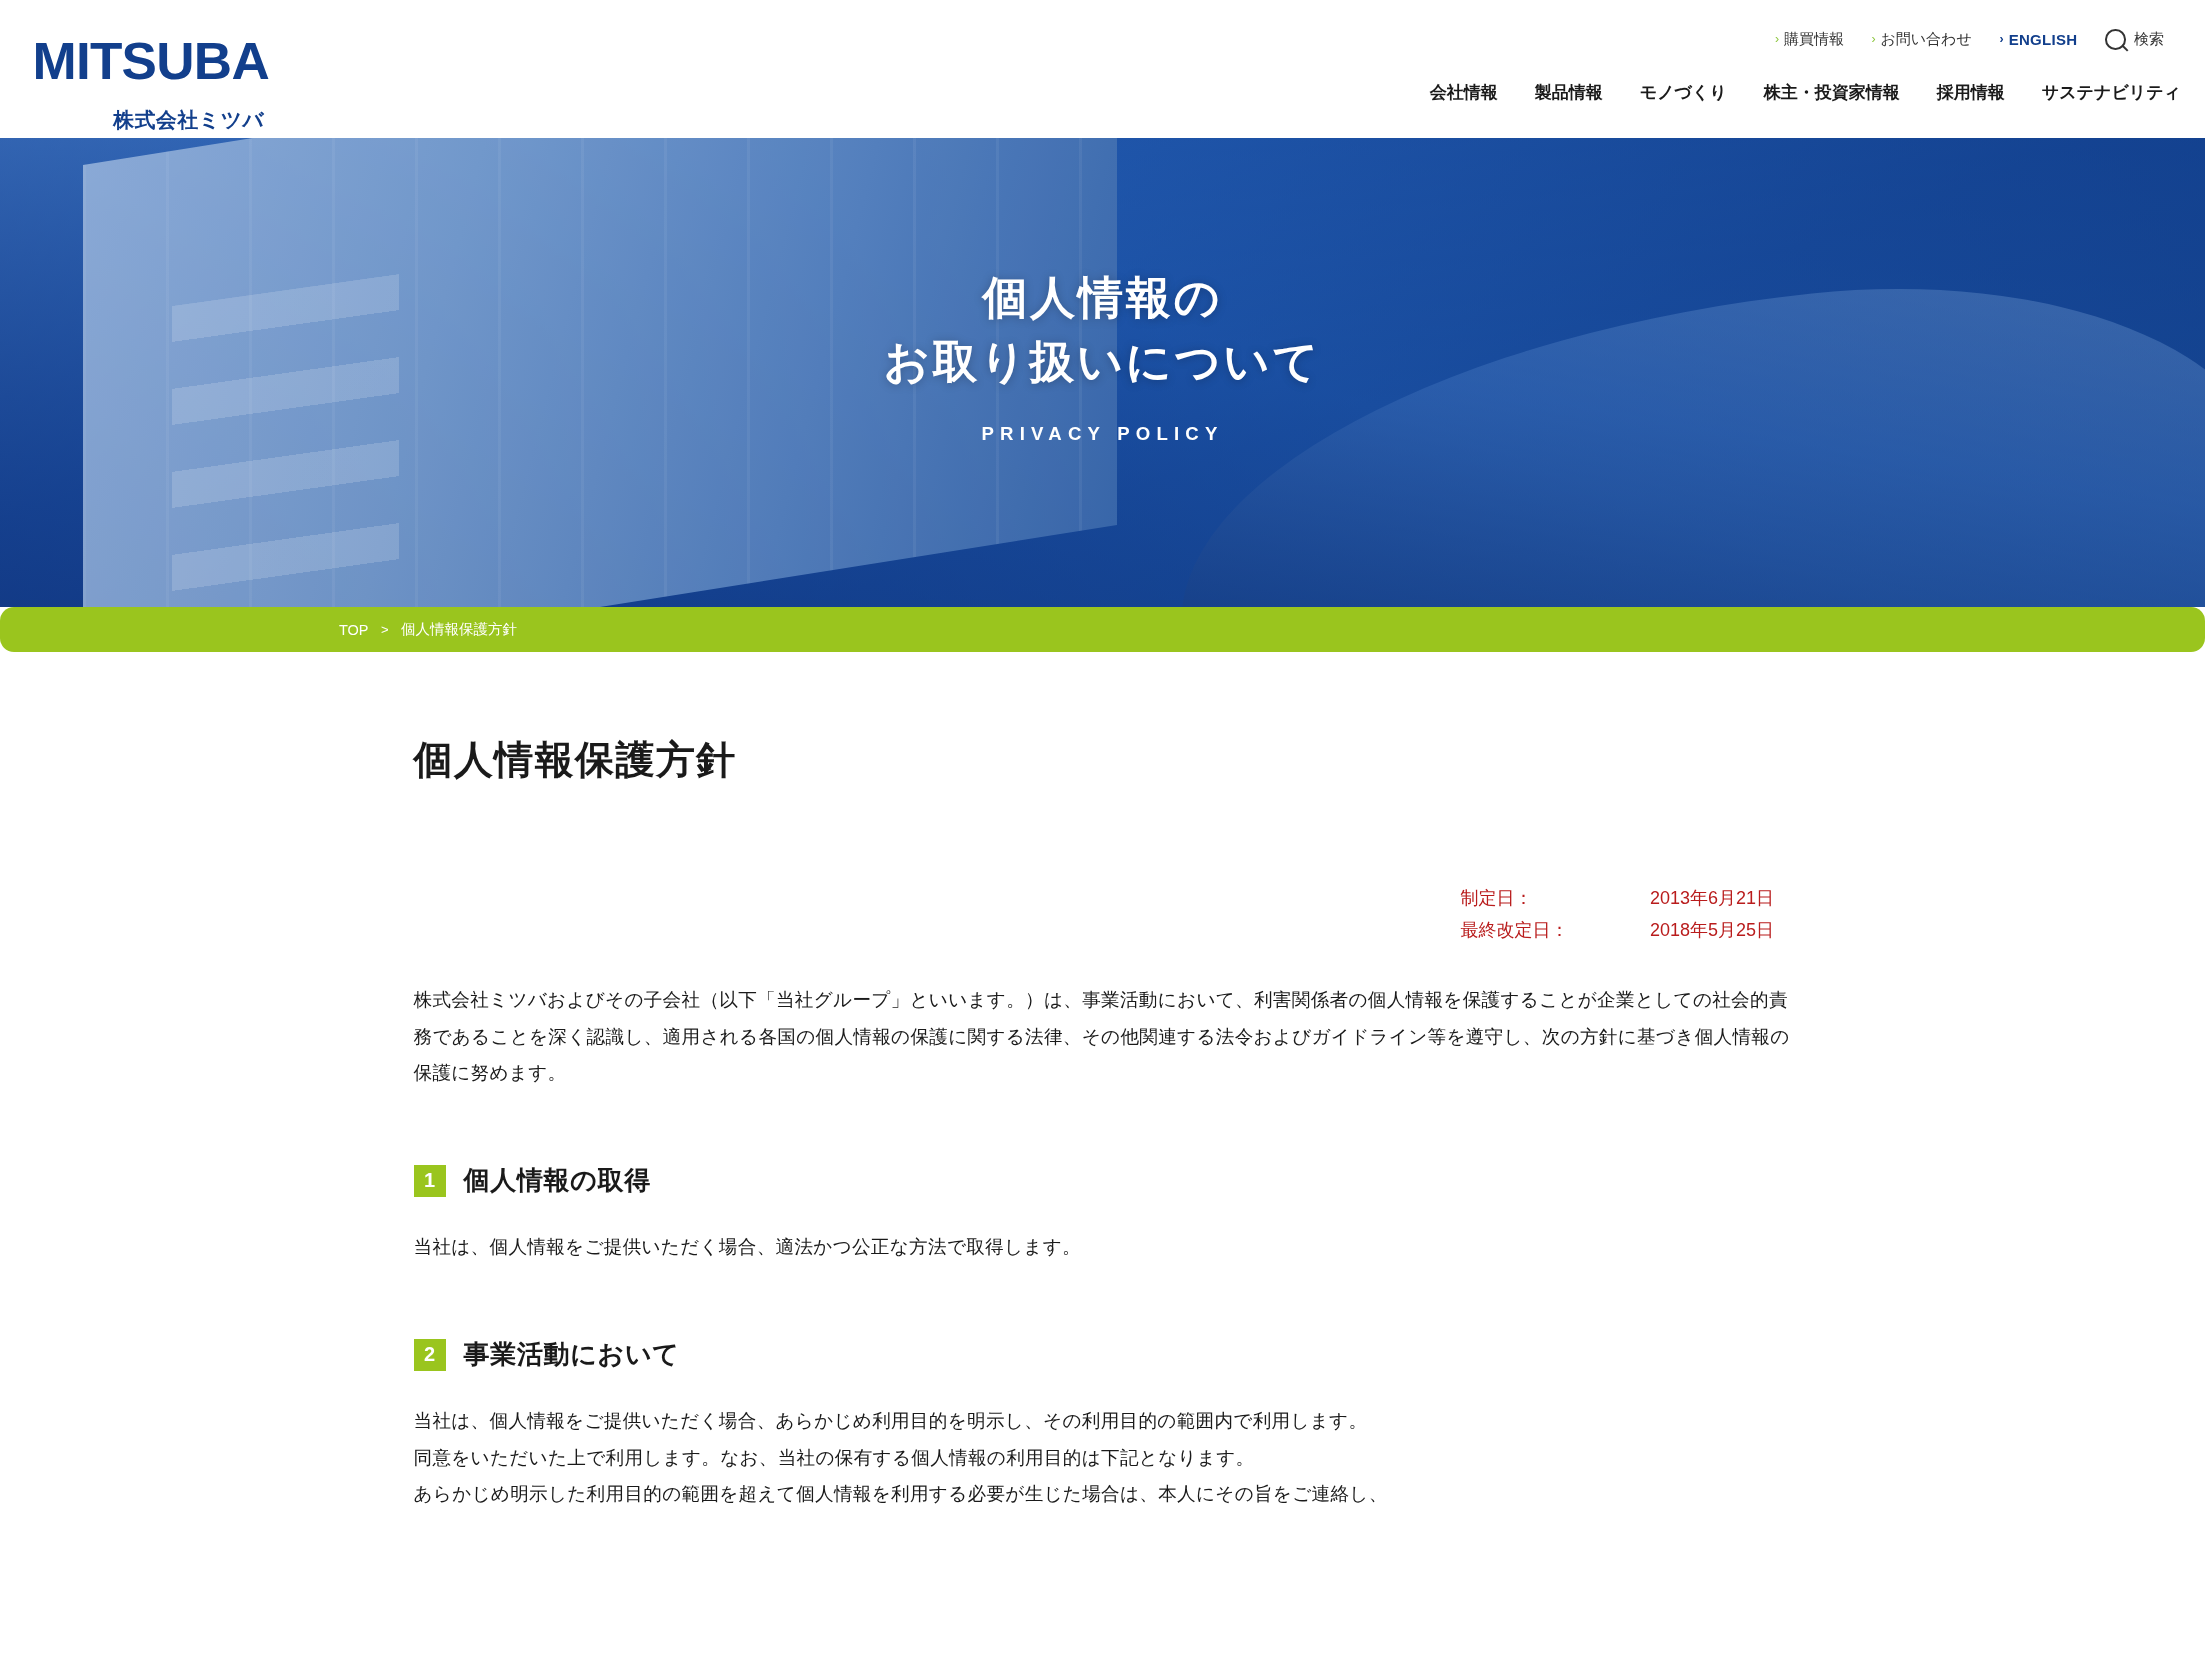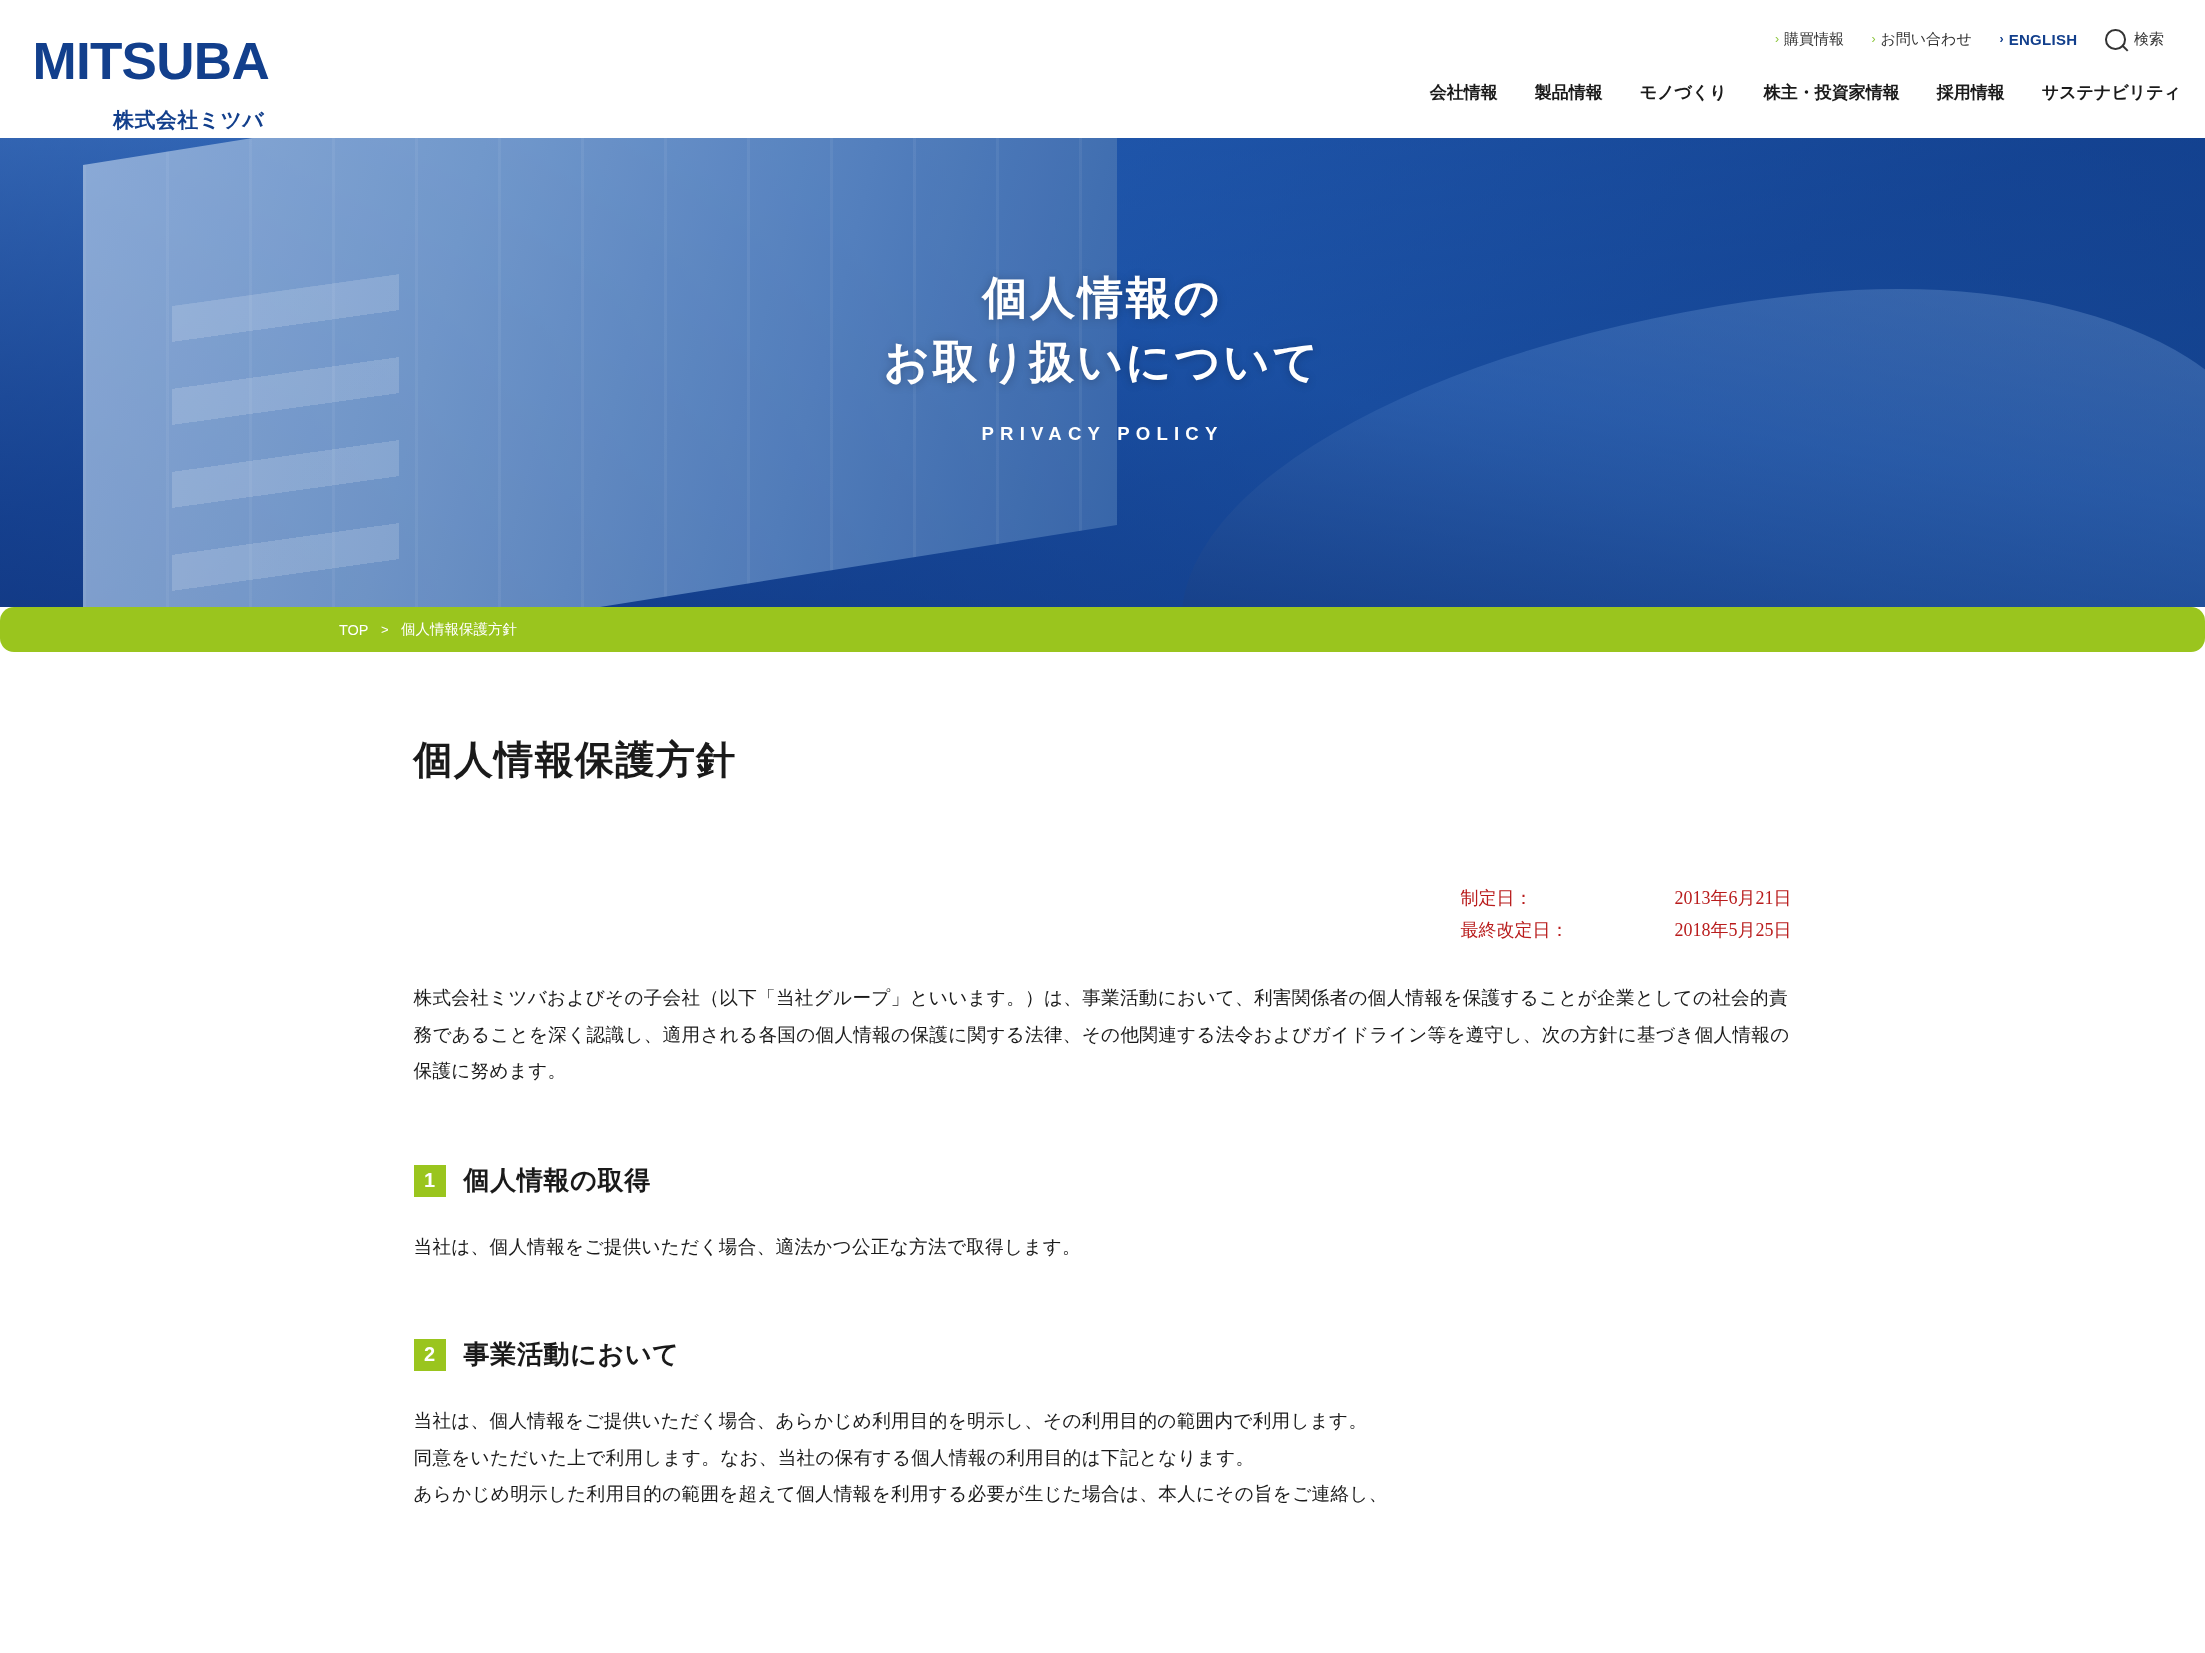--- a/index.html
+++ b/index.html
@@ -218,29 +218,28 @@
     margin-top: 99px;
     display: flex;
     flex-direction: column;
     align-items: flex-end;
     gap: 8.3px;
     font-size: 18px;
     color: #b91c1c;
   }
   .date-row { display: flex; }
   .date-label { width: 172px; text-align: left; }
-  .date-value { width: 159px; text-align: right; font-family: Liberation Serif, serif; }
+  .date-value { width: 159px; text-align: center; }
 
   .intro {
     margin-top: 40px;
     font-size: 18.6px;
     line-height: 1.95;
     color: #1a1a1a;
     letter-spacing: 0.3px;
-    font-family: Liberation Mono, monospace;
   }
 
   .section { margin-top: 72px; }
   .section-head {
     display: flex;
     align-items: center;
     gap: 18px;
   }
   .section-num {
     width: 32px; height: 32px;

